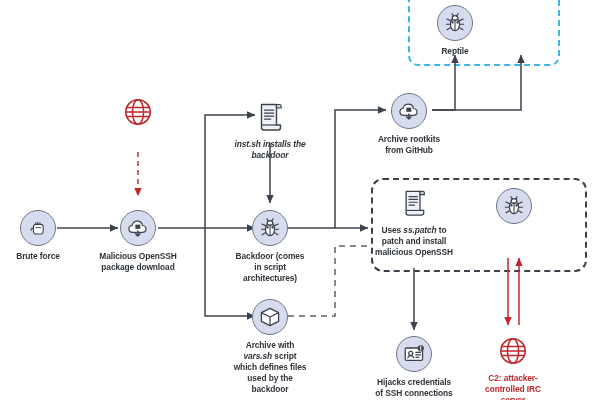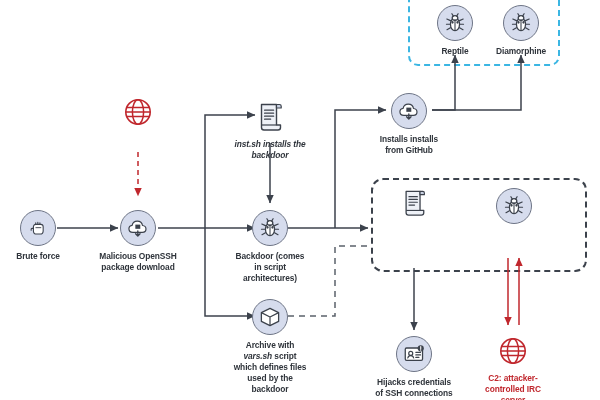--- a/index.html
+++ b/index.html
@@ -191,82 +191,72 @@
     <div class="chip">
       <svg width="24" height="22" viewBox="0 0 26 24">
         <path d="M7.4,16.8 C4.9,16.8 3.1,15.1 3.1,12.9 C3.1,10.9 4.6,9.3 6.6,9.1
                  C7.1,6.4 9.4,4.5 12.2,4.5 C15.1,4.5 17.5,6.6 17.9,9.3
                  C20.1,9.5 21.7,11.1 21.7,13.1 C21.7,15.2 20,16.8 17.7,16.8 Z" fill="#ffffff" stroke="#3c424c" stroke-width="1.3" stroke-linejoin="round"></path>
         <rect x="10.1" y="8.3" width="5.4" height="4.6" fill="#3c424c"></rect>
         <path d="M12.8,15.2 L12.8,20.4 M10.4,18.2 L12.8,20.8 L15.2,18.2" stroke="#3c424c" stroke-width="1.5" fill="none" stroke-linecap="round" stroke-linejoin="round"></path>
       </svg>
     </div>
     <div class="cap">
-      <span>Installs installs</span><br>
+      <span>Archive rootkits</span><br>
       <span>from GitHub</span>
     </div>
   </div>
 
   <div class="node" style="left:455px;top:5px;">
     <div class="chip">
       <svg width="20" height="22" viewBox="0 0 22 24">
         <ellipse cx="11" cy="13.4" rx="5" ry="7" fill="#ffffff" stroke="#3c424c" stroke-width="1.4"></ellipse>
         <ellipse cx="11" cy="6.6" rx="3.1" ry="2.6" fill="#ffffff" stroke="#3c424c" stroke-width="1.4"></ellipse>
         <path d="M9.2,4.4 L7.6,1.8 M12.8,4.4 L14.4,1.8" stroke="#3c424c" stroke-width="1.3" stroke-linecap="round"></path>
         <path d="M6,9.4 L2,7.6 M6,13.4 L1.6,13.4 M6,17.2 L2.2,19.4
                  M16,9.4 L20,7.6 M16,13.4 L20.4,13.4 M16,17.2 L19.8,19.4" stroke="#3c424c" stroke-width="1.3" stroke-linecap="round"></path>
         <path d="M11,8 L11,19.6" stroke="#3c424c" stroke-width="1.2"></path>
         <ellipse cx="8.3" cy="11.2" rx="1.1" ry="1.5" fill="#3c424c"></ellipse>
         <ellipse cx="13.7" cy="11.2" rx="1.1" ry="1.5" fill="#3c424c"></ellipse>
       </svg>
     </div>
     <div class="cap">Reptile</div>
   </div>
 
-  <div class="node" style="left:521px;top:5px;">
+
+  <div class="node" style="left:414px;top:186px;width:112px;">
+    <div class="bare">
+      <svg width="26" height="30" viewBox="0 0 28 32">
+        <path d="M5.5,3.5 L20.5,3.5 L20.5,24 L24.5,24 L24.5,26.5 C24.5,27.9 23.4,29 22,29
+                 L8,29 C6.6,29 5.5,27.9 5.5,26.5 Z" fill="#eef1f7" stroke="#3c424c" stroke-width="1.4" stroke-linejoin="round"></path>
+        <path d="M20.5,3.5 L23.5,3.5 C24.6,3.5 25.2,4.2 25.2,5.2 L25.2,7 L20.5,7 Z" fill="#c9d1e2" stroke="#3c424c" stroke-width="1.2" stroke-linejoin="round"></path>
+        <path d="M8.6,9.2 L17.6,9.2 M8.6,12.2 L17.6,12.2 M8.6,15.2 L17.6,15.2 M8.6,18.2 L14.6,18.2" stroke="#3c424c" stroke-width="1.3" stroke-linecap="round"></path>
+        <path d="M5.5,24 L20.5,24" stroke="#3c424c" stroke-width="1.2"></path>
+      </svg>
+    </div>
+    <div class="cap">
+      <span>Uses </span><i>ss.patch</i><span> to</span><br>
+      <span>patch and install</span><br>
+      <span>malicious OpenSSH</span>
+    </div>
+  </div>
+
+  <div class="node" style="left:514px;top:188px;width:104px;">
     <div class="chip">
       <svg width="20" height="22" viewBox="0 0 22 24">
         <ellipse cx="11" cy="13.4" rx="5" ry="7" fill="#ffffff" stroke="#3c424c" stroke-width="1.4"></ellipse>
         <ellipse cx="11" cy="6.6" rx="3.1" ry="2.6" fill="#ffffff" stroke="#3c424c" stroke-width="1.4"></ellipse>
         <path d="M9.2,4.4 L7.6,1.8 M12.8,4.4 L14.4,1.8" stroke="#3c424c" stroke-width="1.3" stroke-linecap="round"></path>
         <path d="M6,9.4 L2,7.6 M6,13.4 L1.6,13.4 M6,17.2 L2.2,19.4
                  M16,9.4 L20,7.6 M16,13.4 L20.4,13.4 M16,17.2 L19.8,19.4" stroke="#3c424c" stroke-width="1.3" stroke-linecap="round"></path>
         <path d="M11,8 L11,19.6" stroke="#3c424c" stroke-width="1.2"></path>
         <ellipse cx="8.3" cy="11.2" rx="1.1" ry="1.5" fill="#3c424c"></ellipse>
         <ellipse cx="13.7" cy="11.2" rx="1.1" ry="1.5" fill="#3c424c"></ellipse>
       </svg>
     </div>
-    <div class="cap">Diamorphine</div>
-  </div>
-
-  <div class="node" style="left:414px;top:186px;width:112px;">
-    <div class="bare">
-      <svg width="26" height="30" viewBox="0 0 28 32">
-        <path d="M5.5,3.5 L20.5,3.5 L20.5,24 L24.5,24 L24.5,26.5 C24.5,27.9 23.4,29 22,29
-                 L8,29 C6.6,29 5.5,27.9 5.5,26.5 Z" fill="#eef1f7" stroke="#3c424c" stroke-width="1.4" stroke-linejoin="round"></path>
-        <path d="M20.5,3.5 L23.5,3.5 C24.6,3.5 25.2,4.2 25.2,5.2 L25.2,7 L20.5,7 Z" fill="#c9d1e2" stroke="#3c424c" stroke-width="1.2" stroke-linejoin="round"></path>
-        <path d="M8.6,9.2 L17.6,9.2 M8.6,12.2 L17.6,12.2 M8.6,15.2 L17.6,15.2 M8.6,18.2 L14.6,18.2" stroke="#3c424c" stroke-width="1.3" stroke-linecap="round"></path>
-        <path d="M5.5,24 L20.5,24" stroke="#3c424c" stroke-width="1.2"></path>
-      </svg>
-    </div>
-  </div>
-
-  <div class="node" style="left:514px;top:188px;width:104px;">
-    <div class="chip">
-      <svg width="20" height="22" viewBox="0 0 22 24">
-        <ellipse cx="11" cy="13.4" rx="5" ry="7" fill="#ffffff" stroke="#3c424c" stroke-width="1.4"></ellipse>
-        <ellipse cx="11" cy="6.6" rx="3.1" ry="2.6" fill="#ffffff" stroke="#3c424c" stroke-width="1.4"></ellipse>
-        <path d="M9.2,4.4 L7.6,1.8 M12.8,4.4 L14.4,1.8" stroke="#3c424c" stroke-width="1.3" stroke-linecap="round"></path>
-        <path d="M6,9.4 L2,7.6 M6,13.4 L1.6,13.4 M6,17.2 L2.2,19.4
-                 M16,9.4 L20,7.6 M16,13.4 L20.4,13.4 M16,17.2 L19.8,19.4" stroke="#3c424c" stroke-width="1.3" stroke-linecap="round"></path>
-        <path d="M11,8 L11,19.6" stroke="#3c424c" stroke-width="1.2"></path>
-        <ellipse cx="8.3" cy="11.2" rx="1.1" ry="1.5" fill="#3c424c"></ellipse>
-        <ellipse cx="13.7" cy="11.2" rx="1.1" ry="1.5" fill="#3c424c"></ellipse>
-      </svg>
-    </div>
   </div>
 
   <div class="node" style="left:414px;top:336px;width:116px;">
     <div class="chip">
       <svg width="22" height="20" viewBox="0 0 24 22">
         <rect x="2.4" y="4.4" width="19" height="13.6" rx="1.4" fill="#ffffff" stroke="#3c424c" stroke-width="1.4"></rect>
         <circle cx="8.4" cy="10.4" r="2.2" fill="none" stroke="#3c424c" stroke-width="1.3"></circle>
         <path d="M5.2,15.4 C5.6,13.5 7,12.8 8.4,12.8 C9.8,12.8 11.2,13.5 11.6,15.4" fill="none" stroke="#3c424c" stroke-width="1.3" stroke-linecap="round"></path>
         <path d="M14,9.2 L19.2,9.2 M14,12 L19.2,12 M14,14.8 L17.4,14.8" stroke="#3c424c" stroke-width="1.3" stroke-linecap="round"></path>
         <circle cx="19.4" cy="4.8" r="3.4" fill="#3c424c"></circle>

